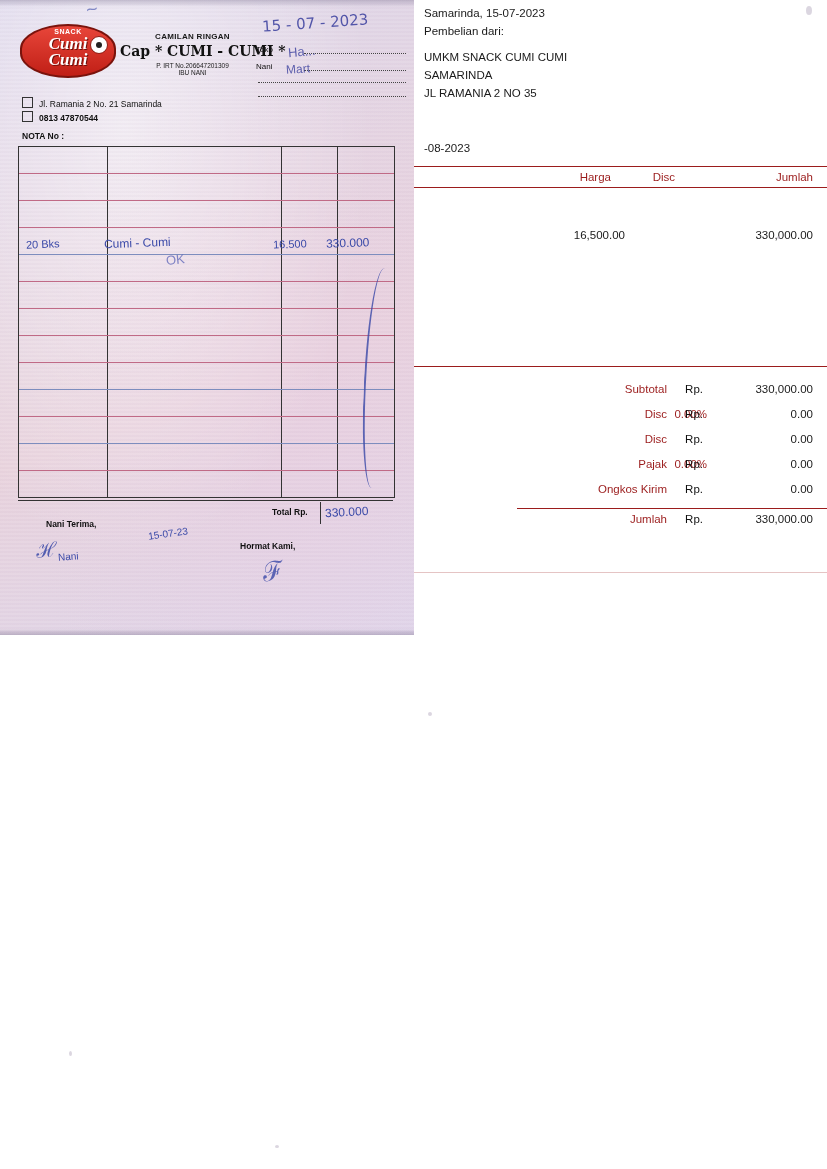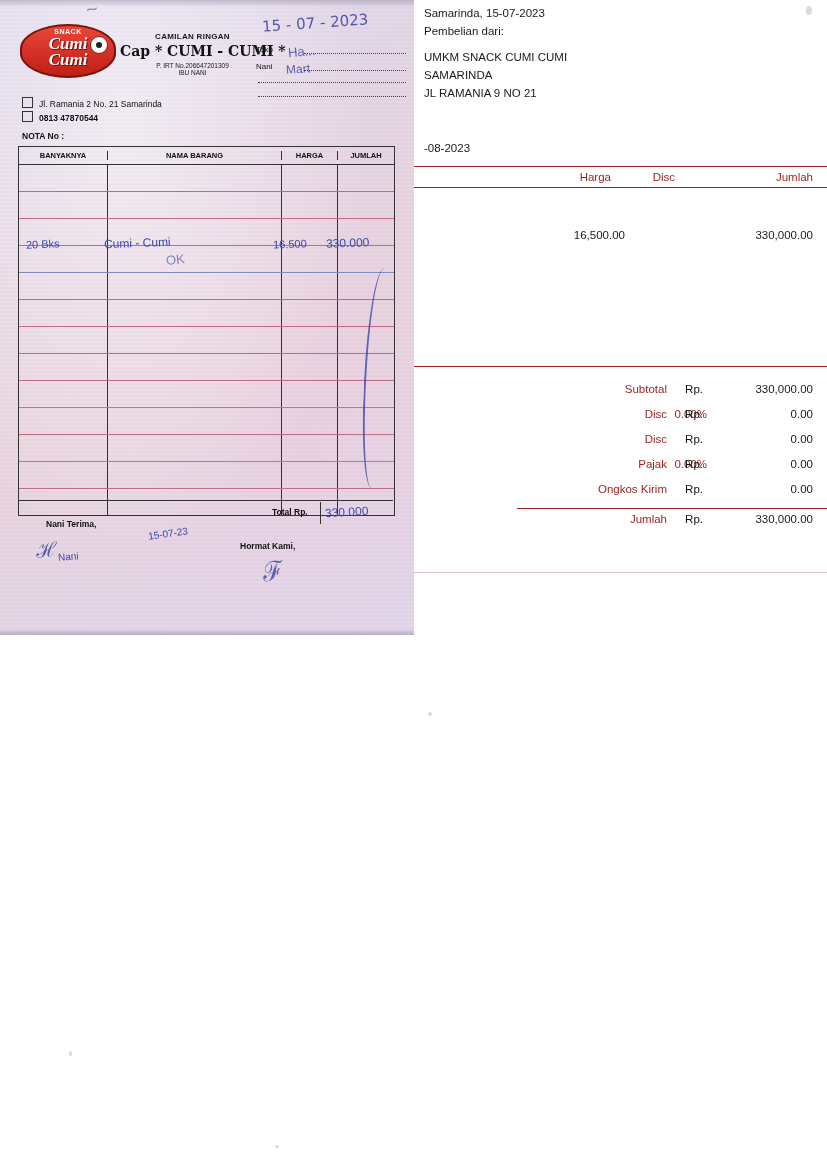--- a/index.html
+++ b/index.html
@@ -547,26 +547,20 @@
   <div class="addr">
     <span class="addr-ico"></span><span>Jl. Ramania 2 No. 21 Samarinda</span>
   </div>
   <div class="phone">
     <span class="phone-ico"></span><span>0813 47870544</span>
   </div>
 
   <div class="nota">NOTA No :</div>
 
   <div class="tbl">
-    <div class="tbl-head">
-      <div class="c1">BANYAKNYA</div>
-      <div class="c2">NAMA BARANG</div>
-      <div class="c3">HARGA</div>
-      <div class="c4">JUMLAH</div>
-    </div>
     <div class="tbl-row">
         <div class="c1"></div>
         <div class="c2"></div>
         <div class="c3"></div>
         <div class="c4"></div>
       </div>
     <div class="tbl-row">
         <div class="c1"></div>
         <div class="c2"></div>
         <div class="c3"></div>
@@ -661,21 +655,21 @@
   <div class="sign-right">ℱ</div>
   <div class="scan-bottom-edge"></div>
 </div>
 
 <div class="inv">
   <div class="inv-date">Samarinda, 15-07-2023</div>
   <div class="inv-pembelian">Pembelian dari:</div>
   <div class="inv-cust">
     <div>UMKM SNACK CUMI CUMI</div>
     <div>SAMARINDA</div>
-    <div>JL RAMANIA 9 NO 21</div>
+    <div>JL RAMANIA 2 NO 35</div>
   </div>
   <div class="inv-duedate">-08-2023</div>
 
   <div class="inv-hdr">
     <span class="hdr-harga">Harga</span>
     <span class="hdr-disc">Disc</span>
     <span class="hdr-jml">Jumlah</span>
   </div>
 
   <div class="inv-line1">

